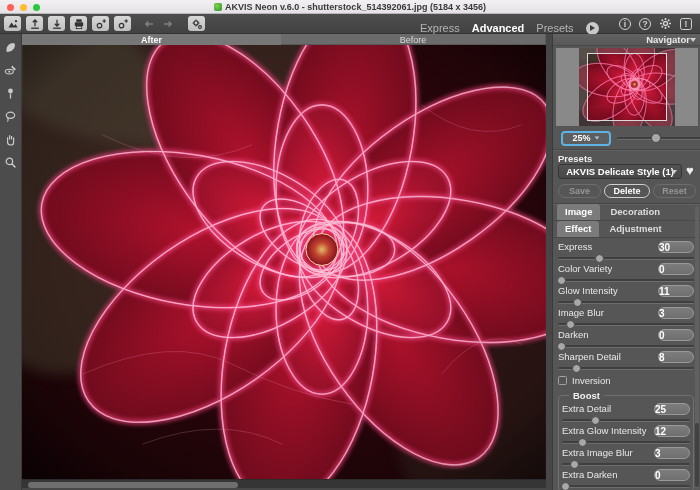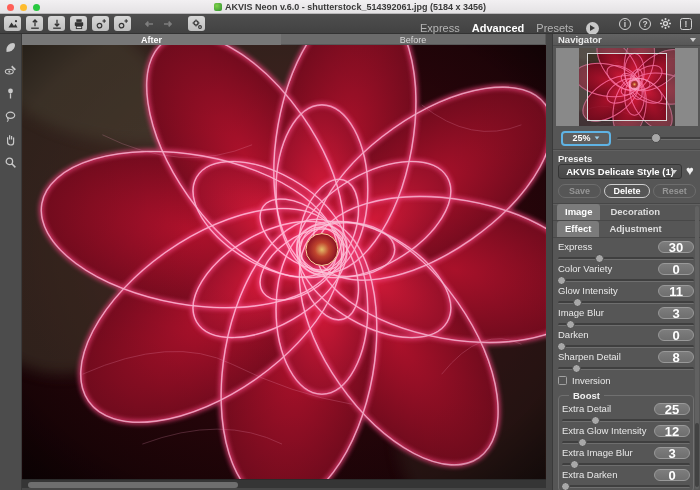--- a/index.html
+++ b/index.html
@@ -36,21 +36,21 @@
   .viewtabs { position:absolute; left:0; top:0; width:524px; height:11px; background:#6b6b6b; border-bottom:1px solid #585858; display:flex; }
   .vtab { height:11px; display:flex; align-items:center; justify-content:center; font-size:9px; color:#d8d8d8; }
   .vtab.before { width:265px; border-right:1px solid #5a5a5a; }
   .vtab.after { width:259px; background:#777; color:#fff; font-weight:bold; }
   .canvas { position:absolute; left:0; top:11px; width:524px; height:434px; overflow:hidden; background:#1a0406; }
   .hscroll { position:absolute; left:0; top:445px; width:524px; height:9px; background:#353535; border-top:1px solid #2b2b2b; }
   .hscroll .sb-thumb { position:absolute; left:6px; top:1.5px; height:6px; width:210px; background:#6e6e6e; border-radius:3px; }
 
   
   .side { position:absolute; left:552px; top:34px; width:148px; height:456px; background:#565656; border-left:1px solid #3a3a3a; }
-  .nav-header { position:absolute; left:0; top:0; width:148px; height:12px; background:linear-gradient(#636363,#575757); border-bottom:1px solid #494949; display:flex; align-items:center; justify-content:space-between; padding:0 5px; }
+  .nav-header { position:absolute; left:0; top:0; width:148px; height:12px; background:linear-gradient(#636363,#575757); border-bottom:1px solid #494949; display:flex; align-items:center; justify-content:flex-end; padding:0 5px; }
   .nav-header span { font-size:9.5px; font-weight:bold; color:#e9e9e9; }
   .caret { width:0; height:0; border-left:3.5px solid transparent; border-right:3.5px solid transparent; border-top:4px solid #cfcfcf; }
   .nav-thumb { position:absolute; left:3px; top:14px; width:142px; height:78px; background:#8f8f8f; overflow:hidden; }
   .nav-img { position:absolute; left:23px; top:0; width:96px; height:78px; }
   .nav-frame { position:absolute; left:31px; top:5px; width:80px; height:68px; border:1px solid #d9d9d9; box-shadow:0 0 0 200px rgba(130,130,130,0.38); }
   .zoom-row { position:absolute; left:8px; top:96px; width:140px; height:16px; display:flex; align-items:center; gap:6px; }
   .zoom-box { width:50px; height:15px; background:#5e5e5e; border:2px solid #5fb3e4; border-radius:4px; color:#fff; font-size:9px; font-weight:bold; display:flex; align-items:center; justify-content:center; gap:3px; }
   .zoom-box .caret { border-top-color:#9fcde8; transform:scale(.8); }
   .zoom-slider { position:relative; flex:1; height:3px; background:#3f3f3f; border-bottom:1px solid #6e6e6e; border-radius:2px; }
   .zthumb { position:absolute; top:-4px; width:10px; height:10px; border-radius:50%; background:#a8a8a8; border:1px solid #474747; }
@@ -63,21 +63,21 @@
   .pbtn { height:14px; border-radius:7px; font-size:9px; font-weight:bold; display:flex; align-items:center; justify-content:center; background:transparent; }
   .pbtn.enabled { border:1px solid #cfcfcf; color:#fff; width:46px; }
   .pbtn.disabled { border:1px solid #6d6d6d; color:#969696; width:43px; }
   .tabrow { position:absolute; left:0; width:148px; height:16px; border-bottom:1px solid #484848; display:flex; align-items:flex-end; padding-left:4px; gap:2px; }
   .ptab { font-size:9.5px; font-weight:bold; color:#dedede; padding:2px 8px 3px; }
   .ptab.active { background:#7b7b7b; border-radius:3px 3px 0 0; color:#fff; }
   .params { position:absolute; left:5px; top:206px; width:136px; }
   .srow { height:22px; position:relative; }
   .srow-l { display:flex; justify-content:space-between; align-items:center; height:13px; }
   .slabel { font-size:9.5px; color:#e8e8e8; }
-  .sval { width:36px; height:12px; background:linear-gradient(#7d7d7d,#6f6f6f); border:1px solid #999; border-radius:6px; color:#fff; font-size:13px; font-weight:bold; text-align:center; line-height:11px; }
+  .sval { width:36px; height:12px; background:linear-gradient(#7d7d7d,#6f6f6f); border:1px solid #999; border-radius:6px; color:#fff; font-size:10px; font-weight:bold; text-align:left; line-height:11px; }
   .strack { position:relative; margin-top:4px; height:3px; background:#3f3f3f; border-bottom:1px solid #6e6e6e; border-radius:2px; }
   .sthumb { position:absolute; top:-3.5px; width:9px; height:9px; border-radius:50%; background:#a8a8a8; border:1px solid #474747; }
   .chkrow { display:flex; align-items:center; gap:5px; height:13px; margin-top:2px; }
   .chk { width:9px; height:9px; border:1px solid #a2a2a2; border-radius:1.5px; background:#555; }
   .chklabel { font-size:9.5px; color:#e8e8e8; }
   .boost { position:relative; border:1px solid #707070; border-radius:4px; margin-top:8px; padding:6px 3px 1px; }
   .boost-label { position:absolute; top:-6px; left:10px; background:#565656; padding:0 4px; font-size:9.5px; font-weight:bold; color:#f0f0f0; }
   .panel-scroll { position:absolute; right:1px; top:172px; width:4px; height:283px; background:#616161; border-radius:2px; }
   .panel-scroll .ps-thumb { position:absolute; left:0; bottom:2px; width:4px; height:64px; background:#424242; border-radius:2px; }
   svg.icon { display:block; }

